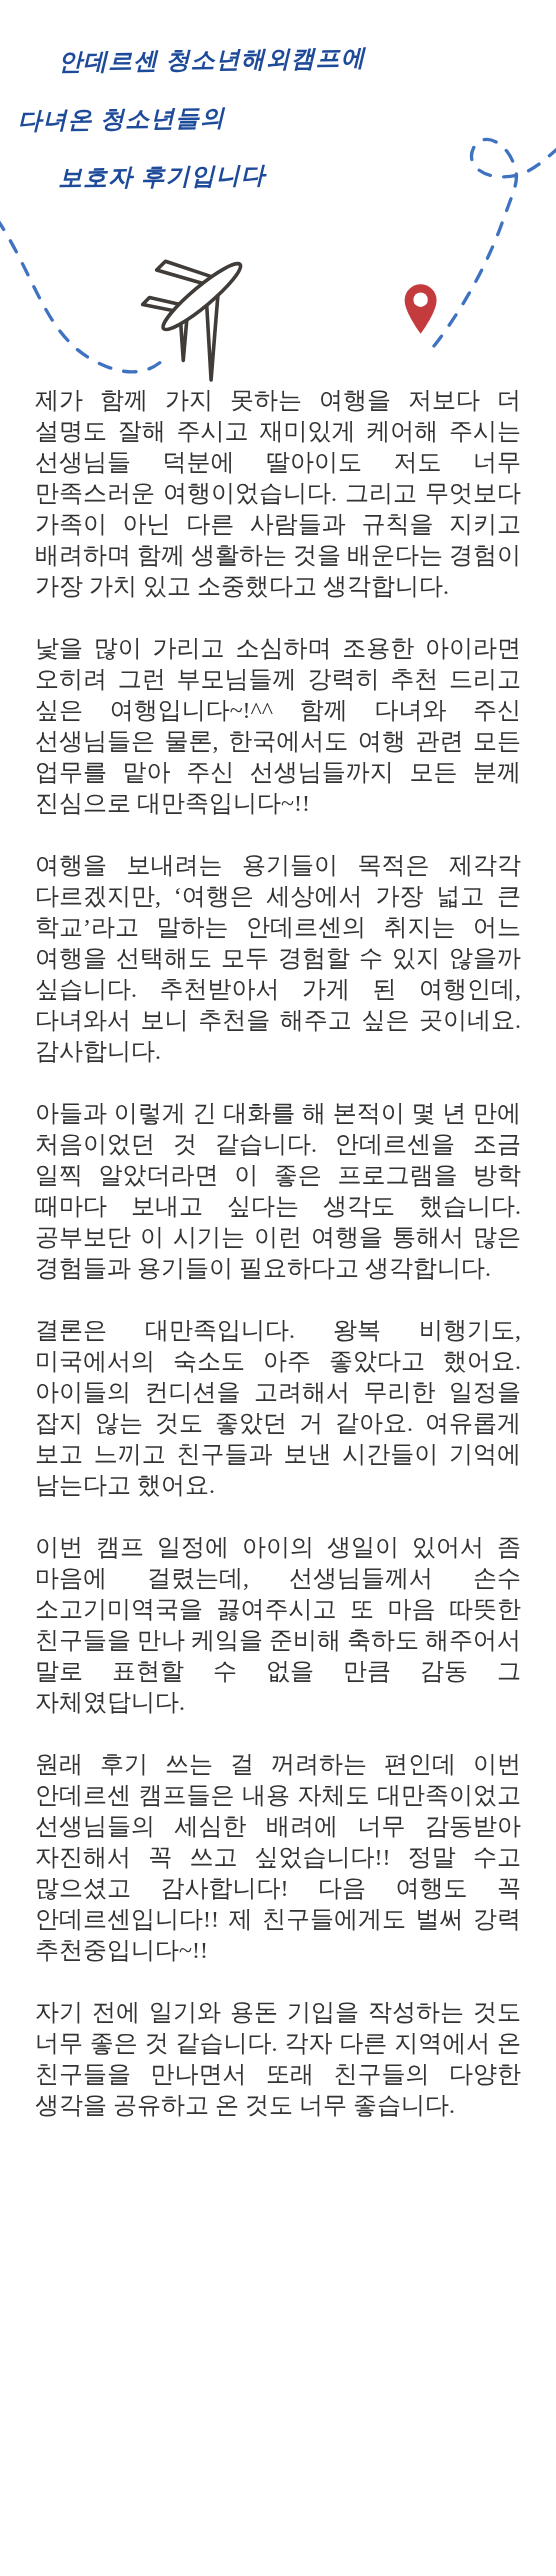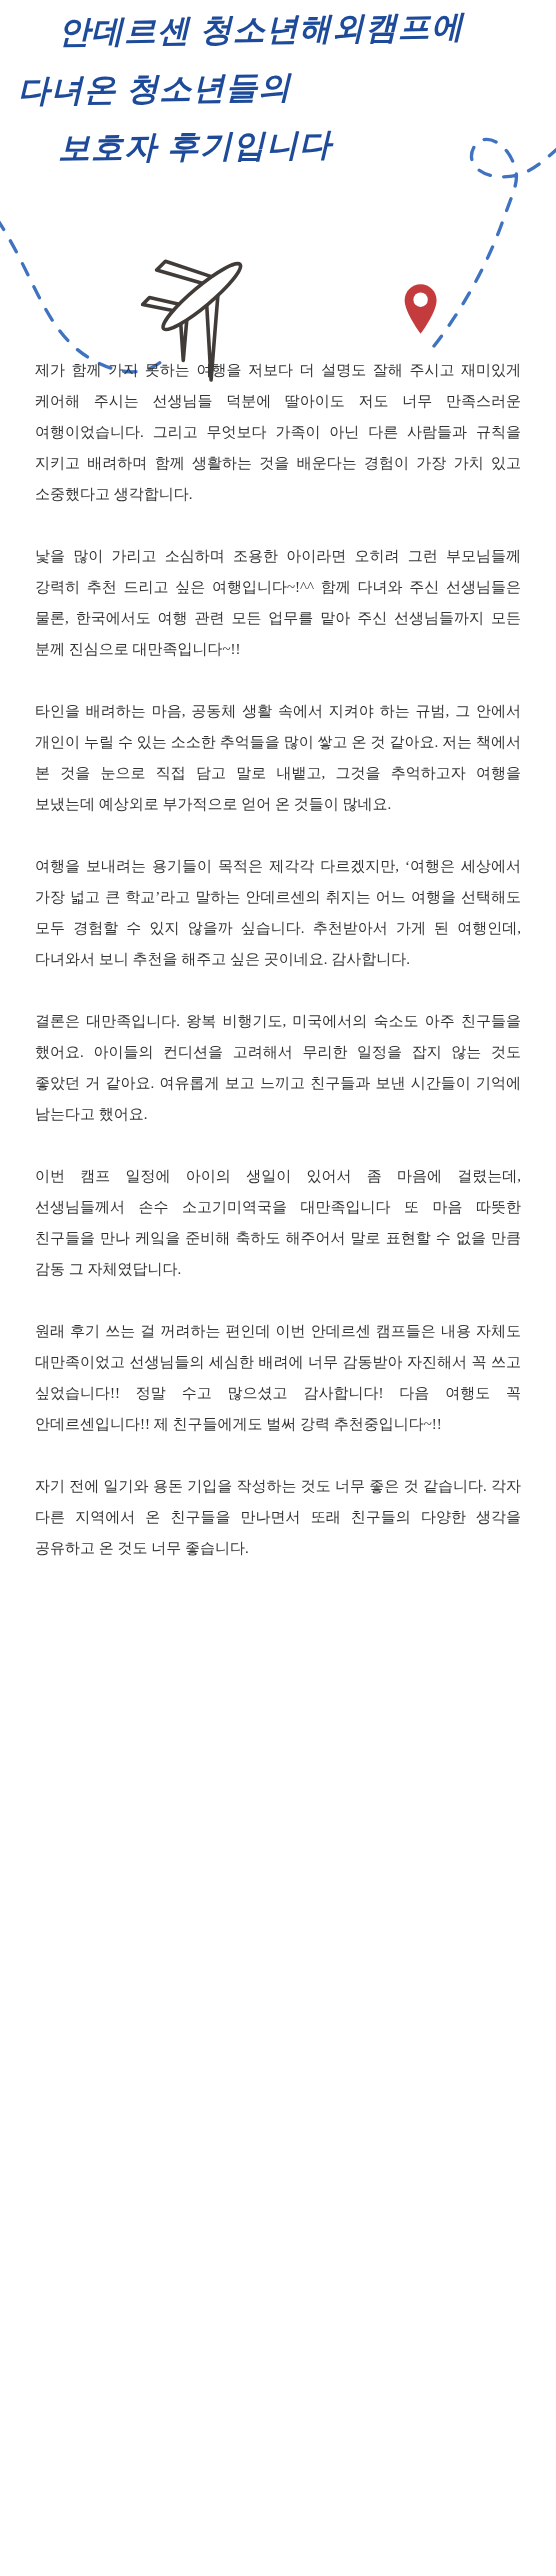--- a/index.html
+++ b/index.html
@@ -35,43 +35,44 @@
   .plane-part {
     fill: #ffffff;
     stroke: #413c38;
     stroke-width: 7;
     stroke-linejoin: round;
     stroke-linecap: round;
   }
   
   .title {
     position: relative;
+    padding-top: 30px;
     color: #1d4a99;
     font-family: "Liberation Sans", "DejaVu Sans", sans-serif;
     font-weight: bold;
     font-style: italic;
-    font-size: 32px;
+    font-size: 24px;
     line-height: 58px;
     letter-spacing: 1px;
     z-index: 2;
   }
   .title-line { white-space: nowrap; transform: rotate(-0.8deg); }
   .title-line-1 { padding-left: 58px; }
   .title-line-2 { padding-left: 17.5px; }
   .title-line-3 { padding-left: 58px; }
   
   .review {
     position: relative;
     margin: 181px 35px 0 35px;
     z-index: 2;
   }
   .body-par {
     margin: 0 0 31px 0;
     color: #333333;
-    font-size: 15px;
+    font-size: 24px;
     line-height: 31px;
     text-align: justify;
     word-break: keep-all;
     overflow-wrap: break-word;
   }
 </style>
 </head>
 <body>
 
 <div class="page">
@@ -108,22 +109,22 @@
   <div class="title">
     <div class="title-line title-line-1">안데르센 청소년해외캠프에</div>
     <div class="title-line title-line-2">다녀온 청소년들의</div>
     <div class="title-line title-line-3">보호자 후기입니다</div>
   </div>
 
   <div class="review">
 
   <p class="body-par">제가 함께 가지 못하는 여행을 저보다 더 설명도 잘해 주시고 재미있게 케어해 주시는 선생님들 덕분에 딸아이도 저도 너무 만족스러운 여행이었습니다. 그리고 무엇보다 가족이 아닌 다른 사람들과 규칙을 지키고 배려하며 함께 생활하는 것을 배운다는 경험이 가장 가치 있고 소중했다고 생각합니다.</p>
       <p class="body-par">낯을 많이 가리고 소심하며 조용한 아이라면 오히려 그런 부모님들께 강력히 추천 드리고 싶은 여행입니다~!^^ 함께 다녀와 주신 선생님들은 물론, 한국에서도 여행 관련 모든 업무를 맡아 주신 선생님들까지 모든 분께 진심으로 대만족입니다~!!</p>
-      <p class="body-par">타인을 배려하는 마음, 공동체 생활 속에서 지켜야 하는 규범, 그 안에서 개인이 누릴 수 있는 소소한 추억들을 많이 쌓고 온 것 같아요. 저는 책에서 본 것을 눈으로 직접 담고 말로 내뱉고, 그것을 추억하고자 여행을 보냈는데 예상외로 부가적으로 얻어 온 것들이 많네요.</p>
       <p class="body-par">여행을 보내려는 용기들이 목적은 제각각 다르겠지만, ‘여행은 세상에서 가장 넓고 큰 학교’라고 말하는 안데르센의 취지는 어느 여행을 선택해도 모두 경험할 수 있지 않을까 싶습니다. 추천받아서 가게 된 여행인데, 다녀와서 보니 추천을 해주고 싶은 곳이네요. 감사합니다.</p>
-      <p class="body-par">결론은 대만족입니다. 왕복 비행기도, 미국에서의 숙소도 아주 친구들을 했어요. 아이들의 컨디션을 고려해서 무리한 일정을 잡지 않는 것도 좋았던 거 같아요. 여유롭게 보고 느끼고 친구들과 보낸 시간들이 기억에 남는다고 했어요.</p>
-      <p class="body-par">이번 캠프 일정에 아이의 생일이 있어서 좀 마음에 걸렸는데, 선생님들께서 손수 소고기미역국을 대만족입니다 또 마음 따뜻한 친구들을 만나 케잌을 준비해 축하도 해주어서 말로 표현할 수 없을 만큼 감동 그 자체였답니다.</p>
+      <p class="body-par">아들과 이렇게 긴 대화를 해 본적이 몇 년 만에 처음이었던 것 같습니다. 안데르센을 조금 일찍 알았더라면 이 좋은 프로그램을 방학 때마다 보내고 싶다는 생각도 했습니다. 공부보단 이 시기는 이런 여행을 통해서 많은 경험들과 용기들이 필요하다고 생각합니다.</p>
+      <p class="body-par">결론은 대만족입니다. 왕복 비행기도, 미국에서의 숙소도 아주 좋았다고 했어요. 아이들의 컨디션을 고려해서 무리한 일정을 잡지 않는 것도 좋았던 거 같아요. 여유롭게 보고 느끼고 친구들과 보낸 시간들이 기억에 남는다고 했어요.</p>
+      <p class="body-par">이번 캠프 일정에 아이의 생일이 있어서 좀 마음에 걸렸는데, 선생님들께서 손수 소고기미역국을 끓여주시고 또 마음 따뜻한 친구들을 만나 케잌을 준비해 축하도 해주어서 말로 표현할 수 없을 만큼 감동 그 자체였답니다.</p>
       <p class="body-par">원래 후기 쓰는 걸 꺼려하는 편인데 이번 안데르센 캠프들은 내용 자체도 대만족이었고 선생님들의 세심한 배려에 너무 감동받아 자진해서 꼭 쓰고 싶었습니다!! 정말 수고 많으셨고 감사합니다! 다음 여행도 꼭 안데르센입니다!! 제 친구들에게도 벌써 강력 추천중입니다~!!</p>
       <p class="body-par">자기 전에 일기와 용돈 기입을 작성하는 것도 너무 좋은 것 같습니다. 각자 다른 지역에서 온 친구들을 만나면서 또래 친구들의 다양한 생각을 공유하고 온 것도 너무 좋습니다.</p>
     </div>
 
 </div>
 
 
 </body></html>

